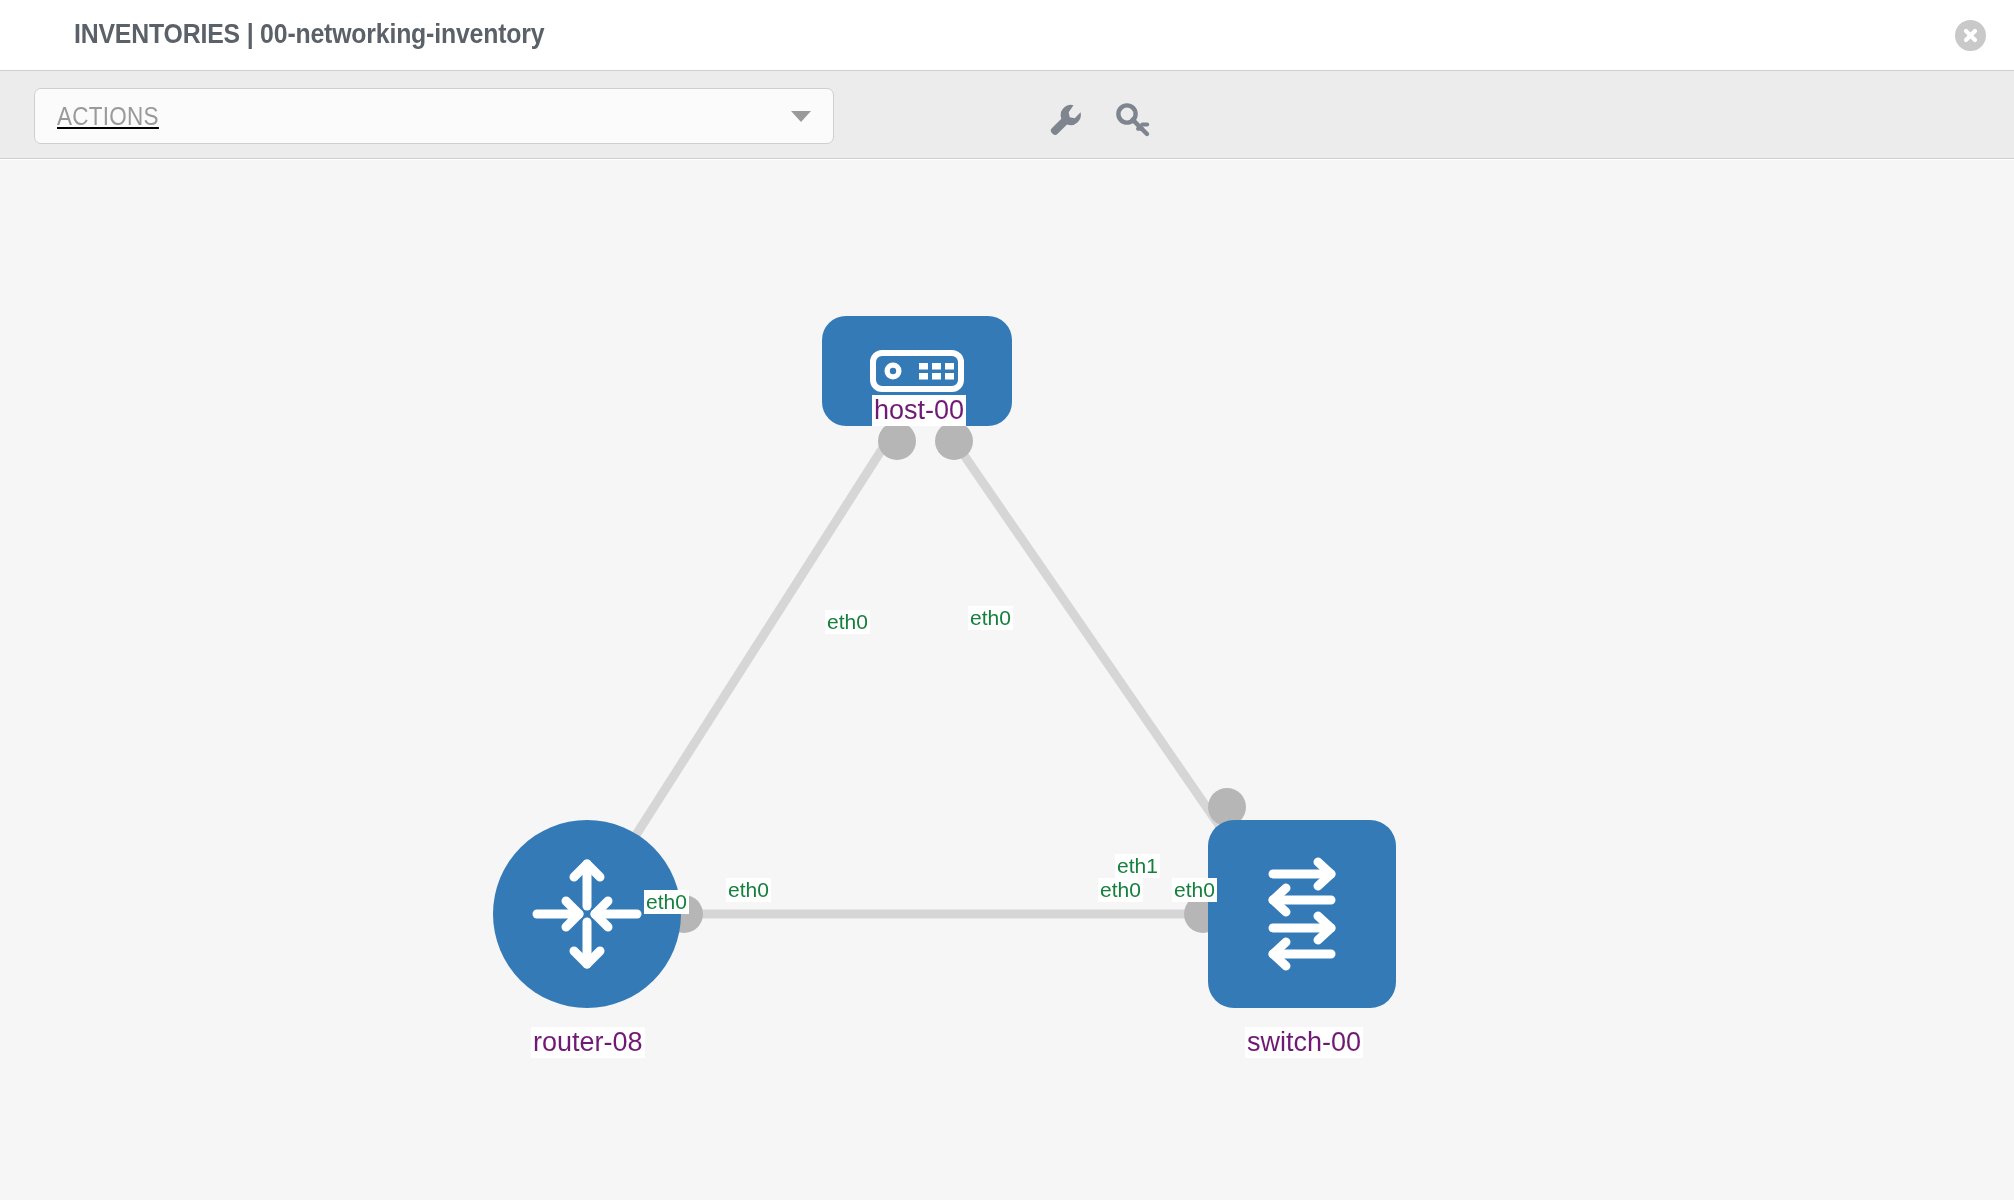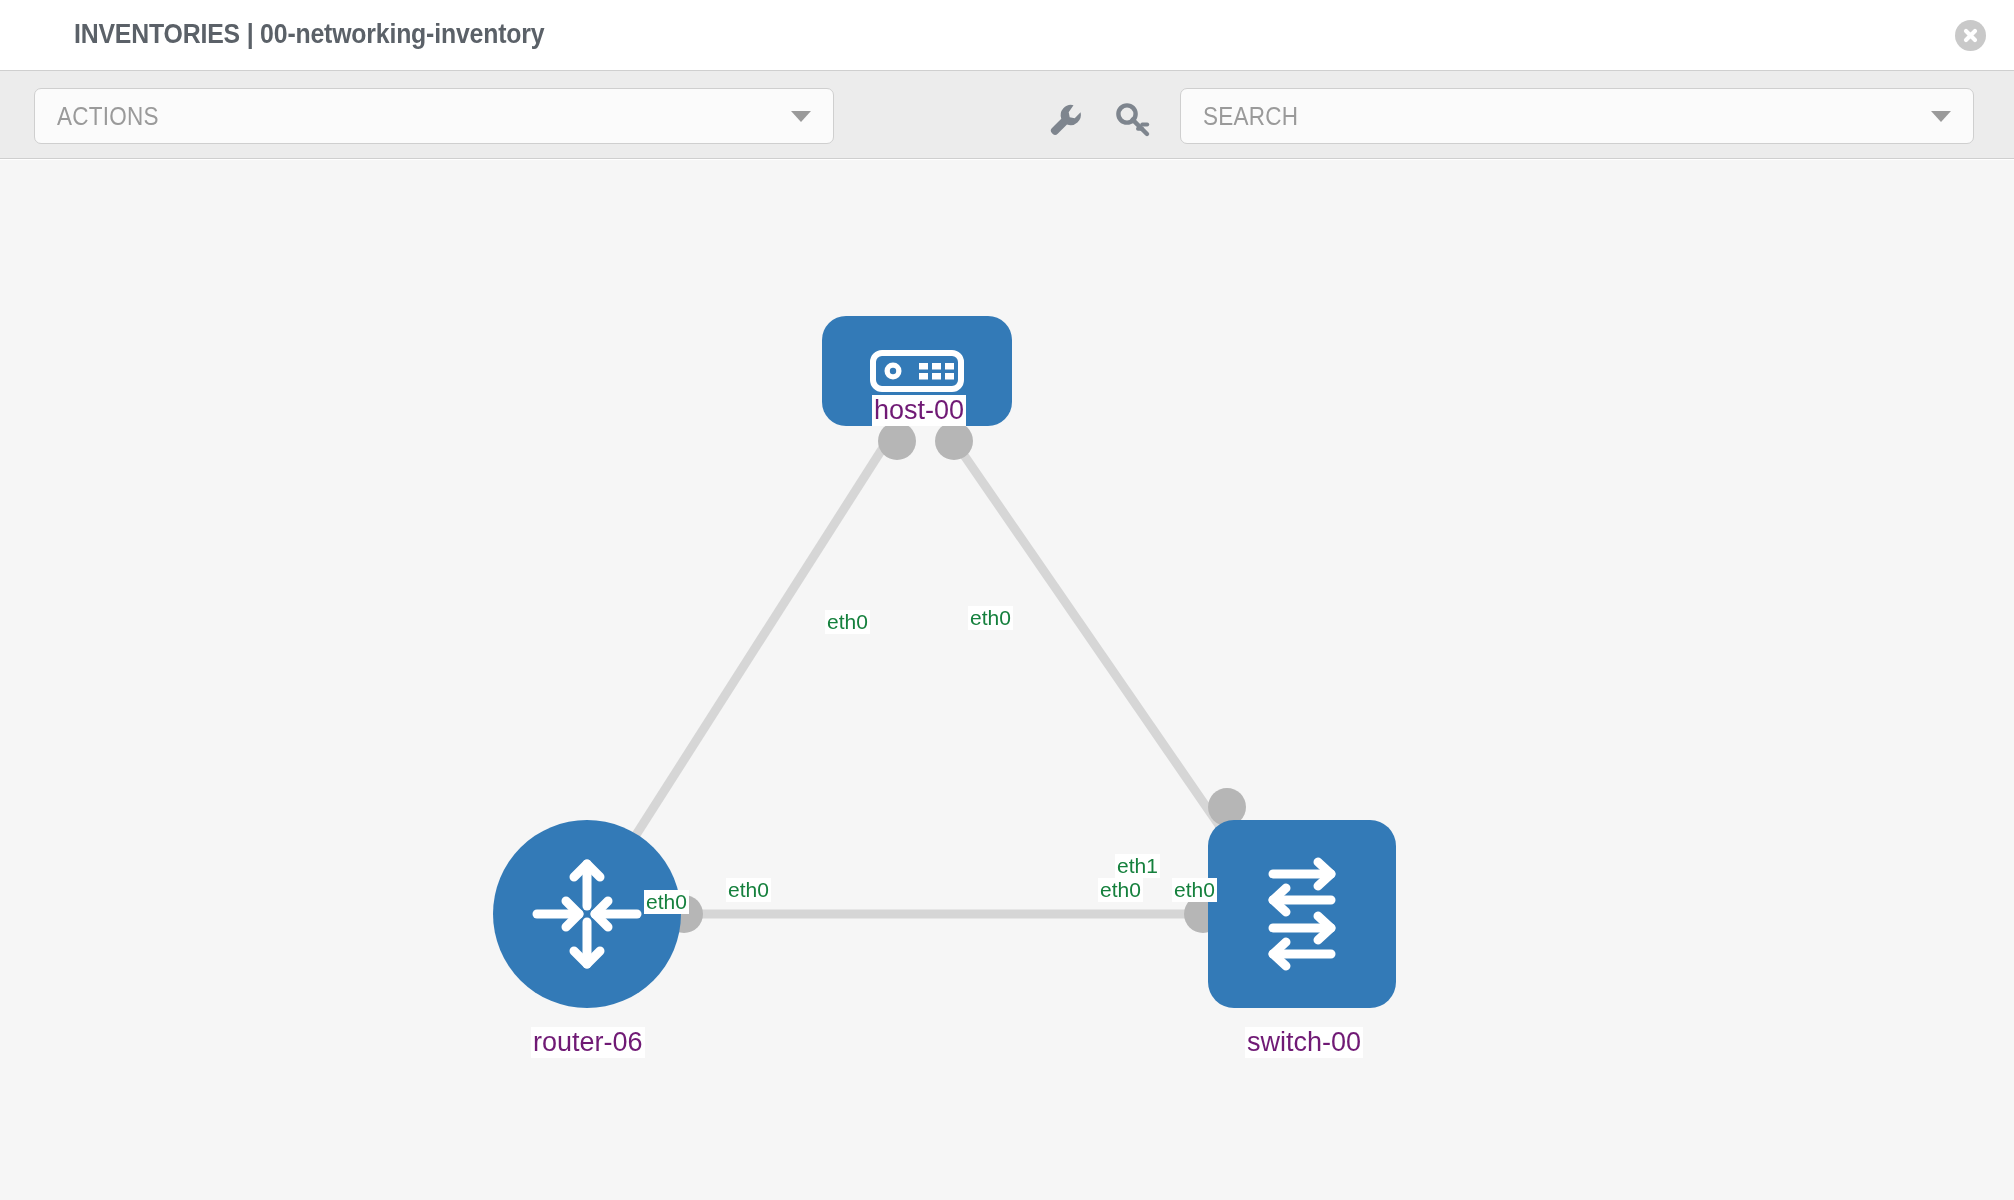--- a/index.html
+++ b/index.html
@@ -46,21 +46,21 @@
     border-bottom: 1px solid #cfcfcf;
   }
   .select-box {
     position: absolute;
     background: #fbfbfb;
     border: 1px solid #cfcfcf;
     border-radius: 7px;
     display: flex; align-items: center;
     cursor: pointer;
   }
-  .actions-select { left: 34px; top: 17px; width: 800px; height: 56px; }
+  .actions-select { left: 34px; top: 17px; width: 800px; height: 56px; text-decoration: underline; }
   .search-select  { left: 1180px; top: 17px; width: 794px; height: 56px; }
   .select-label {
     margin-left: 22px;
     font-size: 25px;
     color: #9a9a9a;
     letter-spacing: 0.3px;
     transform: scaleX(0.9);
     transform-origin: left center;
     white-space: nowrap;
   }
@@ -167,24 +167,20 @@
     <div class="tool-icon key-icon">
       <svg width="38" height="38" viewBox="0 0 38 38" aria-hidden="true">
         <circle cx="13" cy="13" r="8.6" fill="none" stroke="#7e858e" stroke-width="4.4"></circle>
         <circle cx="13" cy="13" r="2.6" fill="#ececec"></circle>
         <path d="M18.6 18.6 L33 33" stroke="#7e858e" stroke-width="4.4" stroke-linecap="round"></path>
         <path d="M28.3 23.5 L33.2 23.5" stroke="#7e858e" stroke-width="4.0" stroke-linecap="round"></path>
         <path d="M24.0 27.8 L28.0 27.8" stroke="#7e858e" stroke-width="4.0" stroke-linecap="round"></path>
       </svg>
     </div>
 
-    <div class="select-box search-select">
-      <span class="select-label">SEARCH</span>
-      <span class="caret"></span>
-    </div>
   </div>
 
   <div class="canvas">
 
     <svg class="topology" viewBox="0 0 2014 1040">
       <line x1="893" y1="272" x2="620" y2="700" stroke="#d6d6d6" stroke-width="9"></line>
       <line x1="948" y1="272" x2="1243" y2="700" stroke="#d6d6d6" stroke-width="9"></line>
       <line x1="672" y1="754" x2="1232" y2="754" stroke="#d6d6d6" stroke-width="9"></line>
     </svg>
 
@@ -219,21 +215,21 @@
               <path d="M45 21 L58 8 L71 21"></path>
             <path d="M58 108 L58 66"></path>
               <path d="M45 95 L58 108 L71 95"></path>
             <path d="M8 58 L50 58"></path>
               <path d="M37 45 L50 58 L37 71"></path>
             <path d="M108 58 L66 58"></path>
               <path d="M79 45 L66 58 L79 71"></path>
           </g>
         </svg>
       </div>
-      <div class="node-label label-router">router-06</div>
+      <div class="node-label label-router">router-08</div>
     </div>
 
     <div class="node">
       <div class="node-shape node-switch">
         <svg width="118" height="118" viewBox="0 0 118 118" aria-hidden="true">
           <g stroke="#ffffff" stroke-width="9" stroke-linecap="round" stroke-linejoin="round" fill="none">
             <path d="M30 19 L88 19"></path>
               <path d="M75 7 L88 19 L75 31"></path>
             <path d="M88 45 L30 45"></path>
               <path d="M43 33 L30 45 L43 57"></path>

